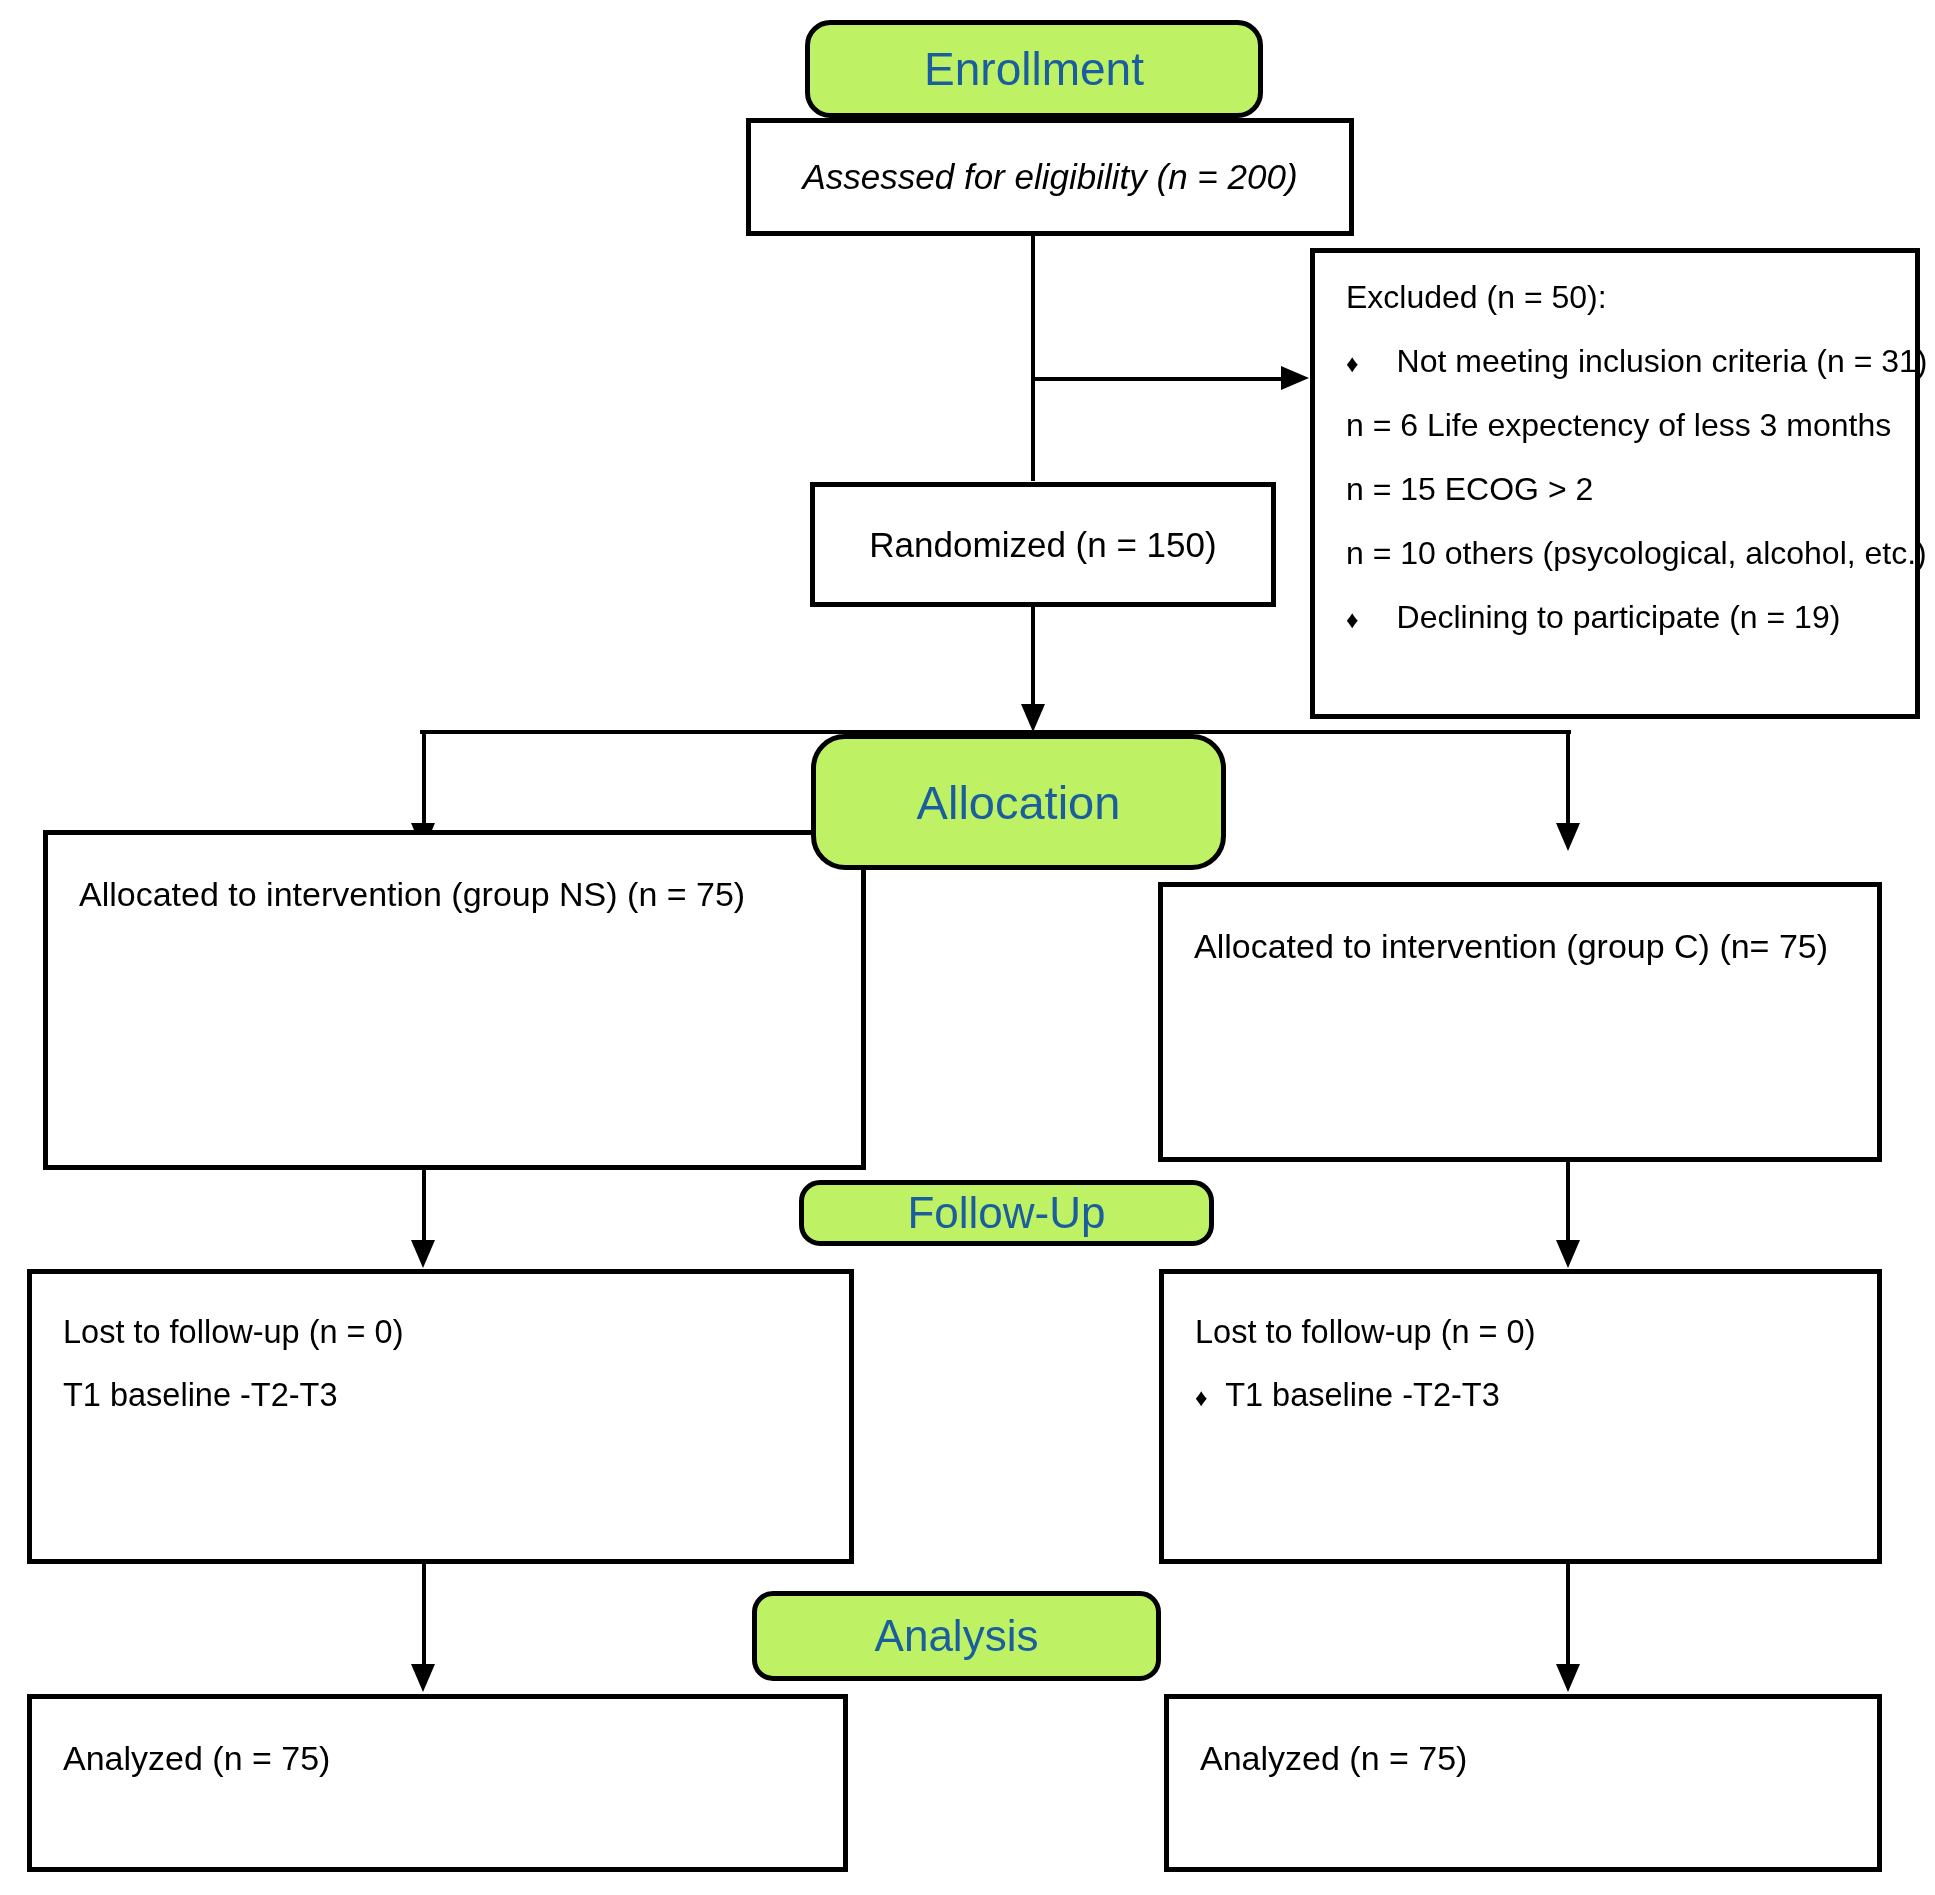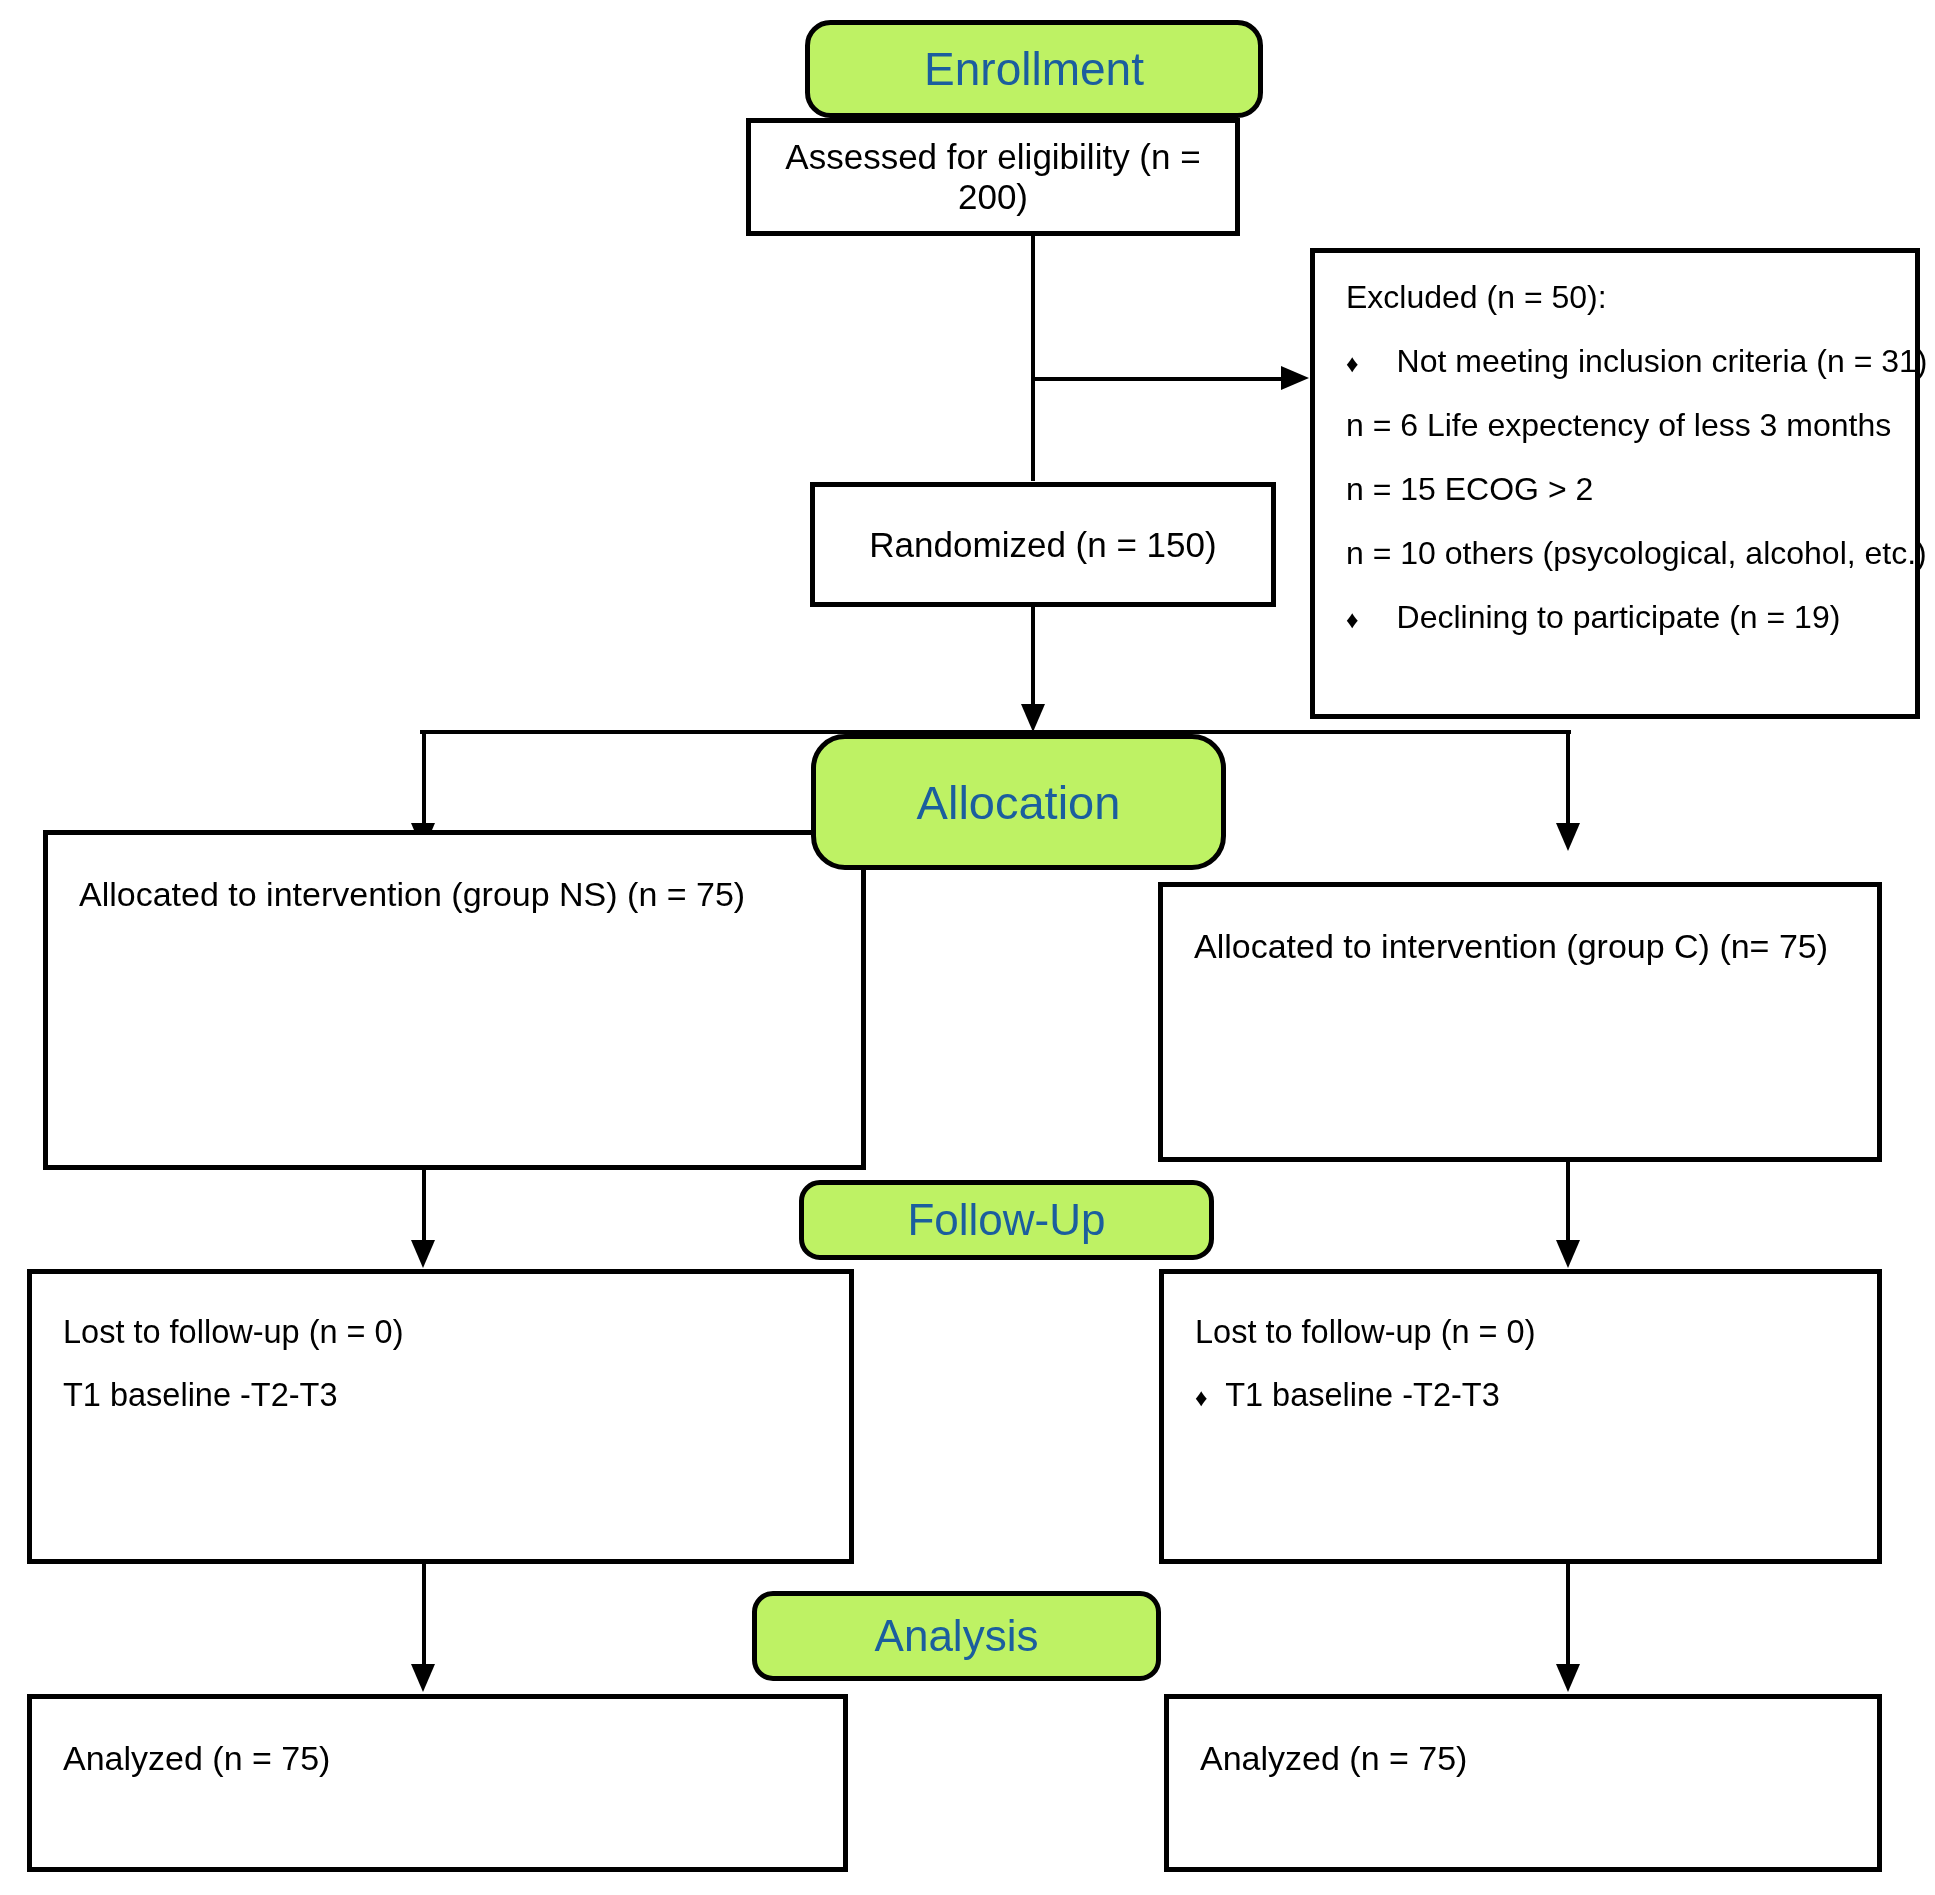--- a/index.html
+++ b/index.html
@@ -60,28 +60,28 @@
   .txt-line{white-space:nowrap;}
   .bullet{
     font-size:24.6px;
     display:inline-block;
   }
   .gap-wide{margin-right:38px;}
   .gap-narrow{margin-right:17.6px;}
 
   
   #badge-enrollment{left:805px;top:20px;width:458px;height:98px;border-radius:25.5px;font-size:46px;}
-  #box-assessed{left:746px;top:118px;width:494px;height:118px;font-size:35px;}
+  #box-assessed{left:746px;top:118px;width:608px;height:118px;font-size:35px;font-style:italic;}
   #box-excluded{left:1310px;top:248px;width:610px;height:471px;font-size:32px;padding:25.5px 13px 0 31px;}
   #box-excluded .txt-line{margin-bottom:27px;}
   #box-randomized{left:810px;top:482px;width:466px;height:125px;font-size:35px;}
   #badge-allocation{left:811px;top:734px;width:415px;height:136px;border-radius:34px;font-size:47px;}
   #box-alloc-left{left:43px;top:830px;width:823px;height:340px;font-size:34px;padding:40px 24px 0 31px;}
   #box-alloc-right{left:1158px;top:882px;width:724px;height:280px;font-size:34px;padding:40px 8.8px 0 31px;}
-  #badge-followup{left:799px;top:1180px;width:415px;height:80px;border-radius:21px;font-size:44px;}
+  #badge-followup{left:799px;top:1180px;width:415px;height:66px;border-radius:21px;font-size:44px;}
   #box-lost-left{left:27px;top:1269px;width:827px;height:295px;font-size:32.5px;padding:40px 8.8px 0 31px;}
   #box-lost-left .txt-line{margin-bottom:25.5px;}
   #box-lost-right{left:1159px;top:1269px;width:723px;height:295px;font-size:32.5px;padding:40px 8.8px 0 31px;}
   #box-lost-right .txt-line{margin-bottom:25.5px;}
   #badge-analysis{left:752px;top:1591px;width:409px;height:90px;border-radius:21px;font-size:44px;}
   #box-analyzed-left{left:27px;top:1694px;width:821px;height:178px;font-size:34px;padding:40px 8.8px 0 31px;}
   #box-analyzed-right{left:1164px;top:1694px;width:718px;height:178px;font-size:34px;padding:40px 8.8px 0 31px;}
 
   
   #conn-assessed-randomized{left:1031px;top:235px;width:3.5px;height:246px;}

